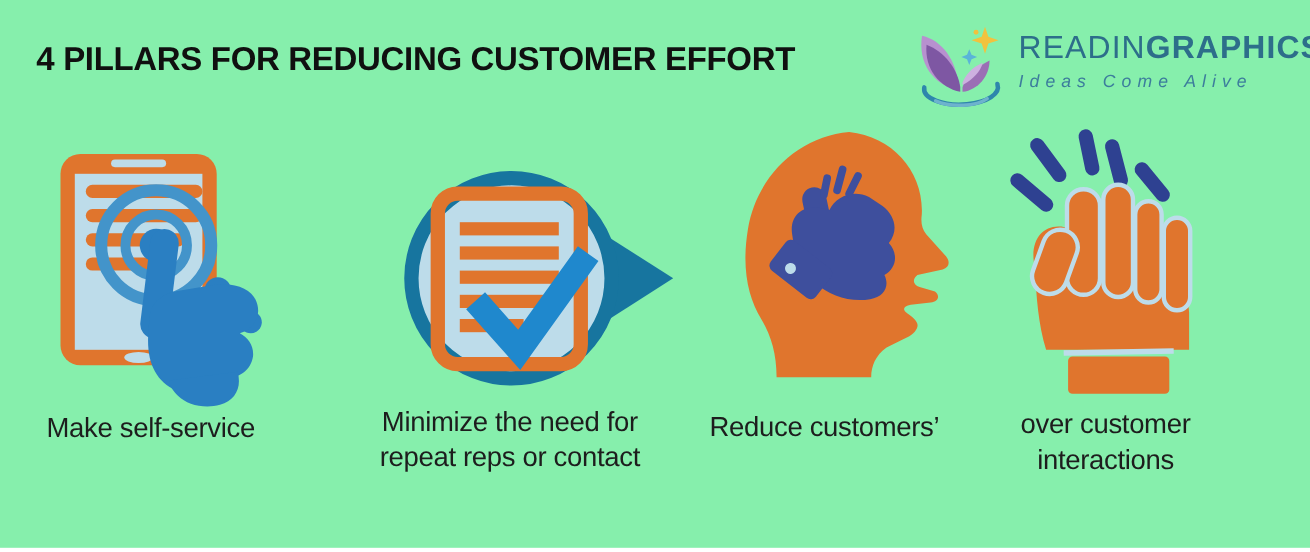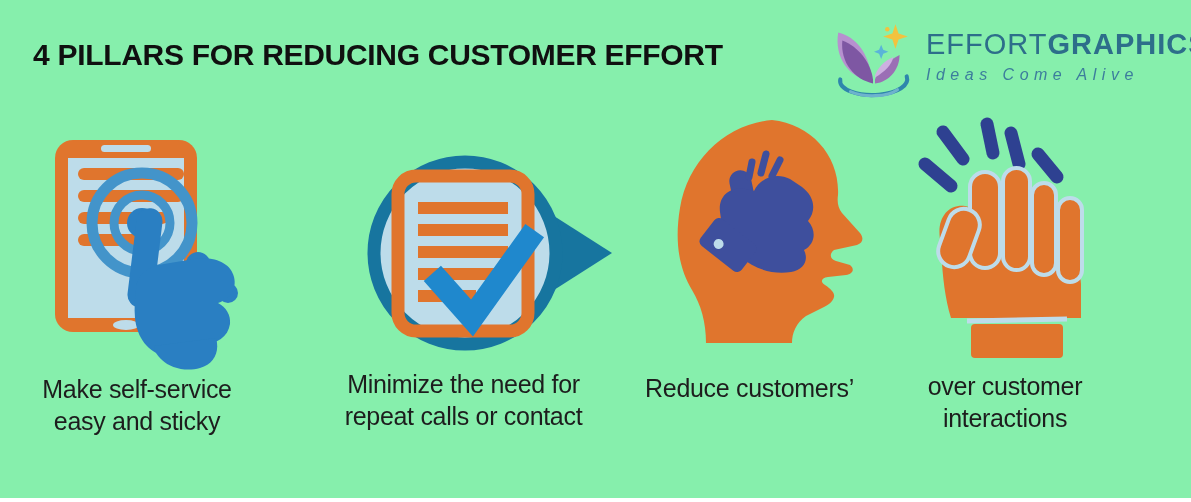--- a/index.html
+++ b/index.html
@@ -51,21 +51,21 @@
       <path d="M42,62 C20,58 6,38 10,14 C28,18 40,36 42,56 Z" fill="#b791cf"></path>
       <path d="M44,64 C26,60 12,44 14,22 C30,28 42,44 44,60 Z" fill="#7e57a3"></path>
       <path d="M46,64 C60,62 70,50 70,36 C58,42 48,52 46,60 Z" fill="#9b6fb5"></path>
       <path d="M46,58 C56,52 62,46 64,38 C54,42 48,50 46,56 Z" fill="#cdb0e0"></path>
       <path d="M66,6 L69,15 L78,18 L69,21 L66,30 L63,21 L54,18 L63,15 Z" fill="#f2c23e"></path>
       <path d="M52,26 L54,31 L59,33 L54,35 L52,40 L50,35 L45,33 L50,31 Z" fill="#5ab4d8"></path>
       <circle cx="58" cy="11" r="2.2" fill="#f2c23e"></circle>
     </svg>
     <div class="logo-text">
       <div class="brand">
-        <span class="light">EFFORT</span><span class="bold">GRAPHICS</span>
+        <span class="light">READIN</span><span class="bold">GRAPHICS</span>
       </div>
       <div class="tagline">Ideas Come Alive</div>
     </div>
   </div>
 
   <svg class="icon" style="left:40px;top:128px;" width="230" height="242" viewBox="0 0 230 242">
     <rect x="15" y="12" width="142" height="192" rx="18" fill="#e0752d"></rect>
     <rect x="28" y="30" width="116" height="160" fill="#bddcea"></rect>
     <rect x="61" y="17" width="50" height="7" rx="3.5" fill="#bddcea"></rect>
     <ellipse cx="86" cy="197" rx="13" ry="5" fill="#bddcea"></ellipse>
@@ -138,25 +138,24 @@
       <rect x="127" y="71" width="24" height="92" rx="12"></rect>
       <rect x="153" y="86" width="24" height="84" rx="12"></rect>
       <rect x="38" y="96" width="32" height="60" rx="16" transform="rotate(20 54 126)"></rect>
     </g>
     <rect x="66" y="212" width="92" height="34" rx="4" fill="#e0752d"></rect>
     <path d="M62,209 L162,207" stroke="#bddcea" stroke-width="5"></path>
   </svg>
 
   <div class="caption cap-1">
     <div>Make self-service</div>
-    <div>easy and sticky</div>
   </div>
   <div class="caption cap-2">
     <div>Minimize the need for</div>
-    <div>repeat calls or contact</div>
+    <div>repeat reps or contact</div>
   </div>
   <div class="caption cap-3">
     <div>Reduce customers’</div>
   </div>
   <div class="caption cap-4">
     <div>over customer</div>
     <div>interactions</div>
   </div>
 
   <div class="bottom-strip"></div>

